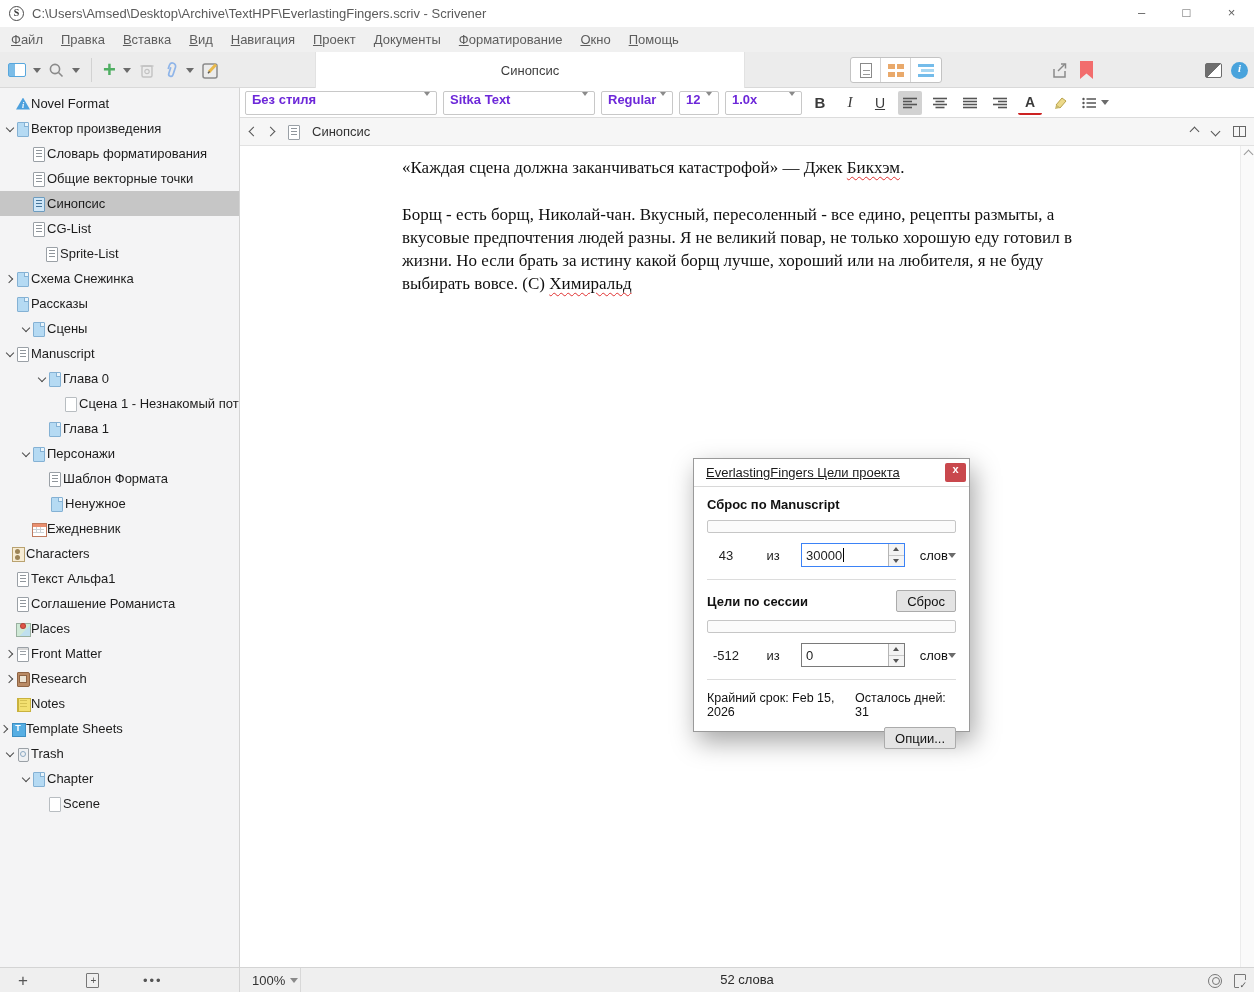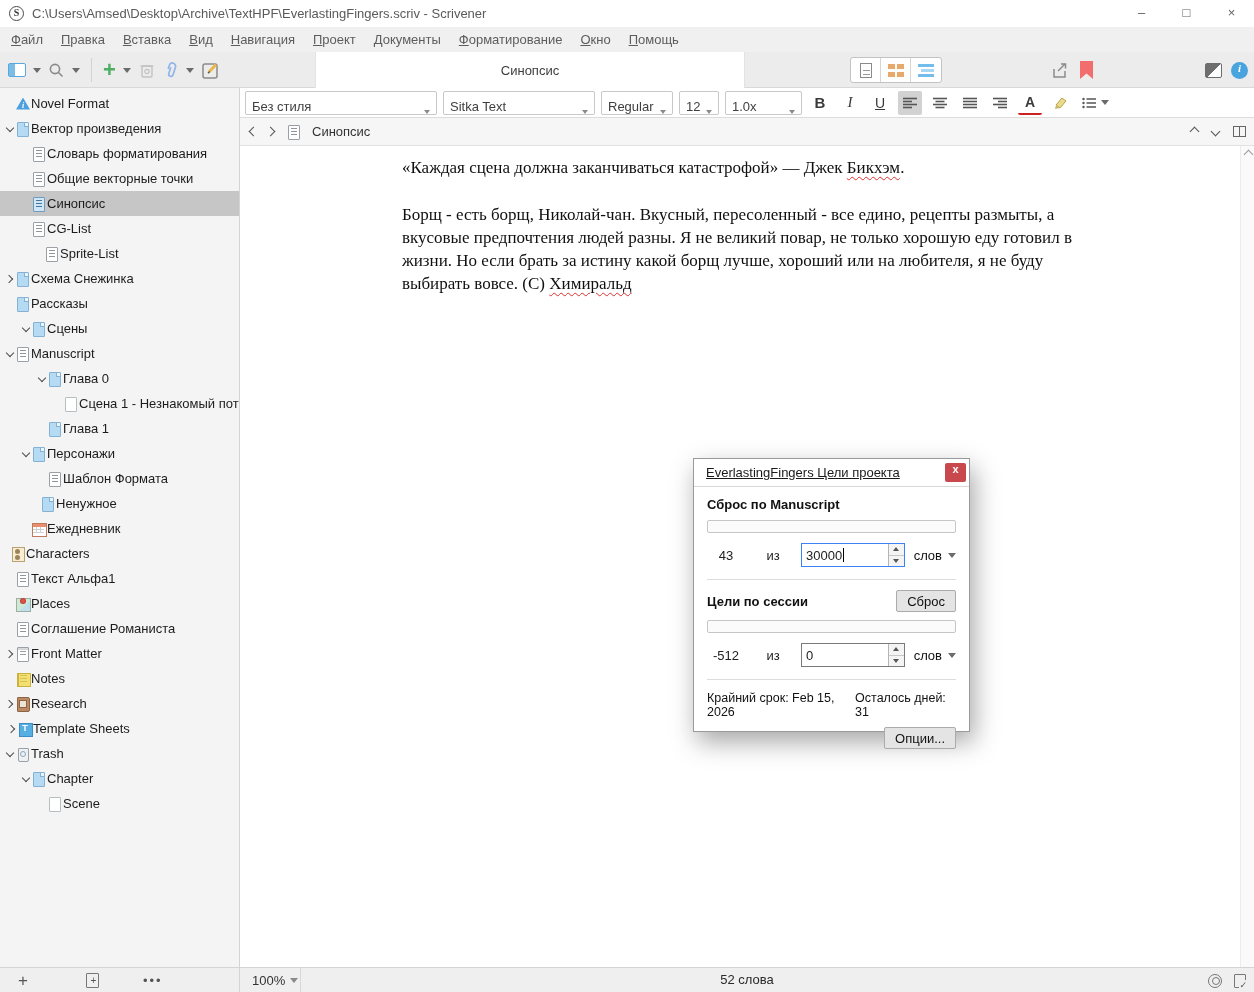--- a/index.html
+++ b/index.html
@@ -35,21 +35,21 @@
   .seg-doc { width:12px; height:15px; border:1px solid #8a8a8a; background:#fff repeating-linear-gradient(to bottom,transparent 0 3px,#9a9a9a 3px 4px) 2px 3px/7px 9px no-repeat; }
   .seg-cork { position:relative; width:16px; height:13px; }
   .seg-cork::before { content:""; position:absolute; left:0; top:0; width:7px; height:5px; background:#e9a96b; box-shadow:9px 0 0 #e9a96b,0 8px 0 #e9a96b,9px 8px 0 #e9a96b; }
   .seg-outline { position:relative; width:16px; height:13px; }
   .seg-outline::before { content:""; position:absolute; left:0; top:0; width:16px; height:3px; background:#74bcea; box-shadow:0 10px 0 #74bcea; }
   .seg-outline::after { content:""; position:absolute; left:3px; top:5px; width:13px; height:3px; background:#a8d7f2; }
   .tb-right-icon { position:absolute; top:0; height:36px; display:flex; align-items:center; }
 
   
   .formatbar { position:absolute; left:240px; top:88px; width:1014px; height:30px; background:#fff; border-bottom:1px solid #dcdcdc; display:flex; align-items:center; padding-left:5px; gap:6px; }
-  .dd { height:24px; border:1px solid #c8c8c8; border-radius:2px; background:#fff; display:flex; align-items:flex-end; padding:0 6px; color:#404040; font-size:13px; position:relative; }
+  .dd { height:24px; border:1px solid #c8c8c8; border-radius:2px; background:#fff; display:flex; align-items:flex-start; padding:0 6px; color:#6d28d9; font-size:13px; position:relative;font-weight:bold; }
   .dd .caret-dn { position:absolute; right:6px; border-top-color:#8a8a8a; border-left-width:3.5px; border-right-width:3.5px; border-top-width:4px; }
   .fmt-btn { height:24px; min-width:24px; display:flex; align-items:center; justify-content:center; border-radius:2px; color:#3a3a3a; }
   .fmt-btn.active { background:#d2d2d2; }
   .fmt-b { font-weight:bold; font-size:15px; }
   .fmt-i { font-style:italic; font-family:"Liberation Serif",serif; font-size:15px; }
   .fmt-u { text-decoration:underline; font-size:14px; }
   .fmt-a { font-size:14px; font-weight:bold; border-bottom:2px solid #cc2222; line-height:14px; }
 
   
   .binder { position:absolute; left:0; top:88px; width:240px; height:879px; background:#f4f4f5; border-right:1px solid #d4d4d4; padding-top:3px; overflow:hidden; }
@@ -116,21 +116,21 @@
   .goal-of { width:56px; text-align:center; }
   .spinbox { width:104px; height:24px; border:1px solid #7a7a7a; display:flex; align-items:stretch; background:#fff; }
   .spinbox.focused { border:1px solid #3b82f6; }
   .spin-text { flex:1; display:flex; align-items:center; padding-left:4px; font-size:13px; }
   .caret-bar { width:1px; height:14px; background:#000; margin-left:1px; }
   .spin-btns { width:16px; border-left:1px solid #b5b5b5; display:flex; flex-direction:column; background:#f4f4f4; }
   .spin-up,.spin-dn { flex:1; position:relative; }
   .spin-up { border-bottom:1px solid #c8c8c8; }
   .spin-up::before { content:""; position:absolute; left:4px; top:3px; border-left:3.5px solid transparent; border-right:3.5px solid transparent; border-bottom:4px solid #555; }
   .spin-dn::before { content:""; position:absolute; left:4px; top:3px; border-left:3.5px solid transparent; border-right:3.5px solid transparent; border-top:4px solid #555; }
-  .unit-dd { margin-left:auto; display:flex; align-items:center; gap:6px; color:#111; }
+  .unit-dd { margin-left:auto; display:flex; align-items:center; color:#111; }
   .dlg-divider { height:1px; background:#dcdcdc; margin-top:12px; }
   .session-head { display:flex; align-items:center; margin-top:10px; }
   .btn { background:#e4e4e4; border:1px solid #ababab; border-radius:2px; font-size:13px; color:#111; padding:2px 10px; height:22px; font-family:"Liberation Sans",sans-serif; }
   .reset-btn { margin-left:auto; }
   .deadline-row { display:flex; margin-top:11px; font-size:12.5px; color:#111; }
   .days-left { margin-left:auto; }
   .options-row { display:flex; margin-top:8px; }
   .options-btn { margin-left:auto; }
 
   
@@ -401,21 +401,21 @@
     <div class="brow" style="padding-left: 21px;">
       <span class="ex down"></span>
       <span class="bi i-folder"></span>
       <span>Персонажи</span>
     </div>
     <div class="brow" style="padding-left: 37px;">
       <span class="ex none"></span>
       <span class="bi i-doc-text"></span>
       <span>Шаблон Формата</span>
     </div>
-    <div class="brow" style="padding-left: 30px;">
+    <div class="brow" style="padding-left: 39px;">
       <span class="ex none"></span>
       <span class="bi i-folder"></span>
       <span>Ненужное</span>
     </div>
     <div class="brow" style="padding-left: 21px;">
       <span class="ex none"></span>
       <span class="bi i-table"></span>
       <span>Ежедневник</span>
     </div>
     <div class="brow" style="">
@@ -423,44 +423,44 @@
       <span class="bi i-portrait"></span>
       <span>Characters</span>
     </div>
     <div class="brow" style="padding-left: 5px;">
       <span class="ex none"></span>
       <span class="bi i-doc-text"></span>
       <span>Текст Альфа1</span>
     </div>
     <div class="brow" style="padding-left: 5px;">
       <span class="ex none"></span>
+      <span class="bi i-doc-text"></span>
+      <span>Соглашение Романиста</span>
+    </div>
+    <div class="brow" style="padding-left: 5px;">
+      <span class="ex none"></span>
       <span class="bi i-map"></span>
       <span>Places</span>
-    </div>
-    <div class="brow" style="padding-left: 5px;">
-      <span class="ex none"></span>
-      <span class="bi i-doc-text"></span>
-      <span>Соглашение Романиста</span>
     </div>
     <div class="brow" style="padding-left: 5px;">
       <span class="ex right"></span>
       <span class="bi i-notepad"></span>
       <span>Front Matter</span>
     </div>
     <div class="brow" style="padding-left: 5px;">
-      <span class="ex none"></span>
-      <span class="bi i-notebook"></span>
-      <span>Notes</span>
-    </div>
-    <div class="brow" style="padding-left: 5px;">
       <span class="ex right"></span>
       <span class="bi i-book"></span>
       <span>Research</span>
     </div>
-    <div class="brow" style="padding-left: 7px; align-items: center;">
+    <div class="brow" style="padding-left: 5px;">
+      <span class="ex none"></span>
+      <span class="bi i-notebook"></span>
+      <span>Notes</span>
+    </div>
+    <div class="brow" style="padding-left: 0; align-items: center;">
       <span class="ex right"></span>
       <span class="bi i-template"></span>
       <span>Template Sheets</span>
     </div>
     <div class="brow" style="padding-left: 5px;">
       <span class="ex down"></span>
       <span class="bi i-trash"></span>
       <span>Trash</span>
     </div>
     <div class="brow" style="padding-left: 21px;">

